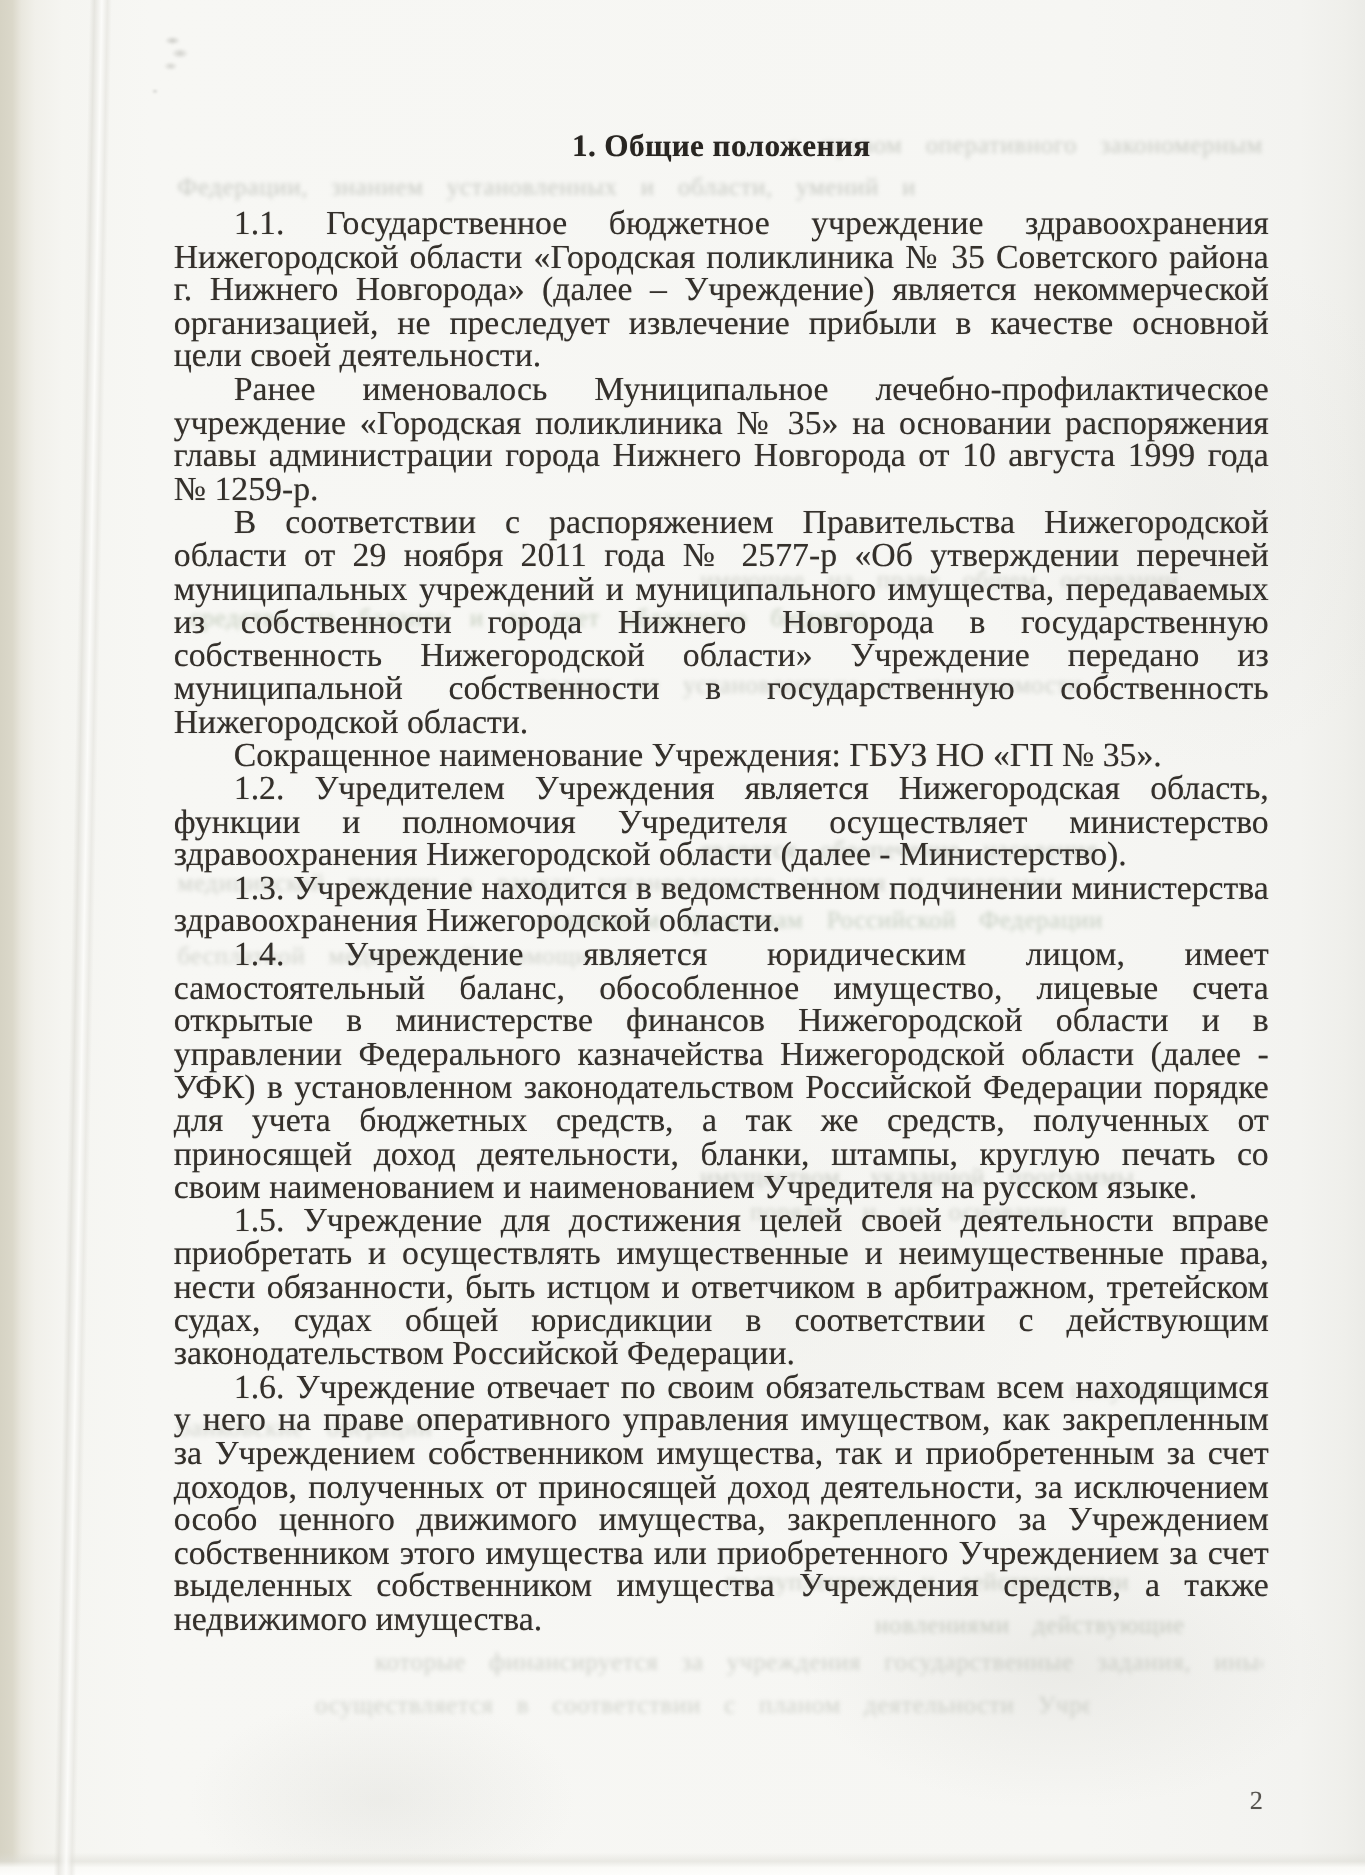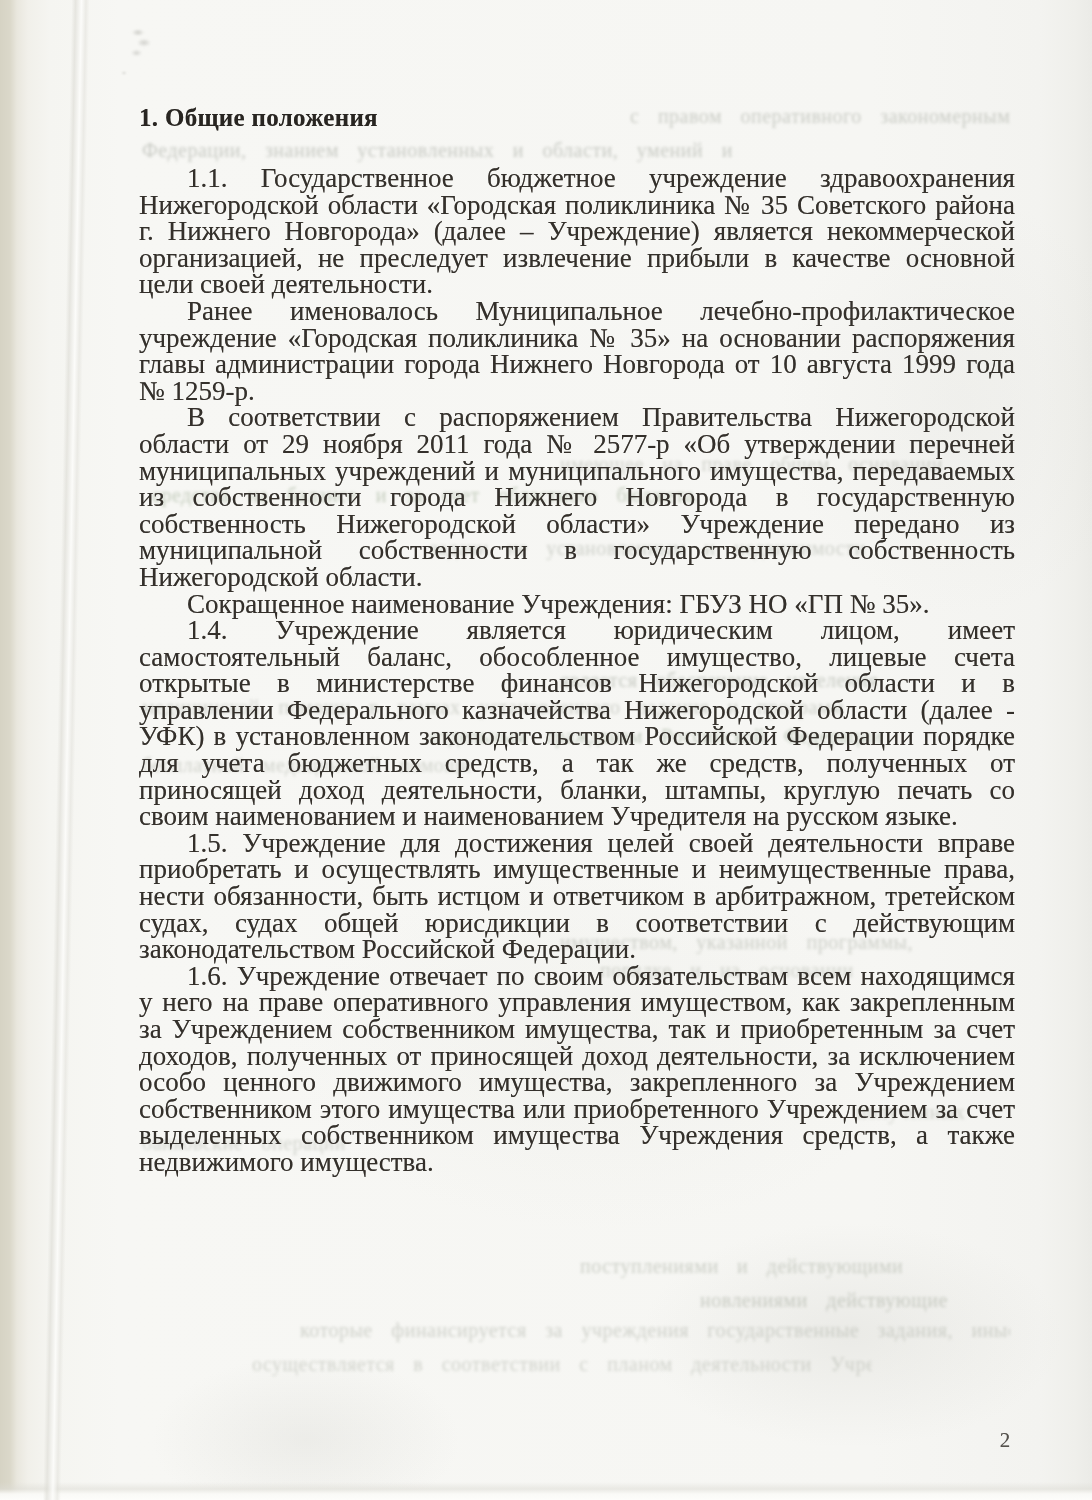--- a/index.html
+++ b/index.html
@@ -83,20 +83,21 @@
     top: 104px;
     width: 876px;
     color: #34302b;
     text-shadow: 0 0 0.6px rgba(52,48,43,0.5);
   }
   .content h1 {
     margin: 0 0 33px 0;
     font-size: 25px;
     line-height: 28px;
     font-weight: bold;
+    text-align: center;
     color: #282521;
     letter-spacing: 0.3px;
   }
   .content p {
     margin: 0;
     font-size: 27px;
     line-height: 26.6px;
     text-indent: 48px;
     text-align: justify;
     text-align-last: left;
@@ -144,20 +145,22 @@
   <div class="smudge smudge-a"></div>
   <div class="smudge smudge-b"></div>
 
   <main class="content">
     <h1>1. Общие положения</h1>
     <div id="paragraphs">
         <p>1.1. Государственное бюджетное учреждение здравоохранения Нижегородской области «Городская поликлиника № 35 Советского района г. Нижнего Новгорода» (далее – Учреждение) является некоммерческой организацией, не преследует извлечение прибыли в качестве основной цели своей деятельности.</p>
         <p>Ранее именовалось Муниципальное лечебно-профилактическое учреждение «Городская поликлиника № 35» на основании распоряжения главы администрации города Нижнего Новгорода от 10 августа 1999 года № 1259-р.</p>
         <p>В соответствии с распоряжением Правительства Нижегородской области от 29 ноября 2011 года № 2577-р «Об утверждении перечней муниципальных учреждений и муниципального имущества, передаваемых из собственности города Нижнего Новгорода в государственную собственность Нижегородской области» Учреждение передано из муниципальной собственности в государственную собственность Нижегородской области.</p>
         <p>Сокращенное наименование Учреждения: ГБУЗ НО «ГП № 35».</p>
+        <p>1.2. Учредителем Учреждения является Нижегородская область, функции и полномочия Учредителя осуществляет министерство здравоохранения Нижегородской области (далее - Министерство).</p>
+        <p>1.3. Учреждение находится в ведомственном подчинении министерства здравоохранения Нижегородской области.</p>
         <p>1.4. Учреждение является юридическим лицом, имеет самостоятельный баланс, обособленное имущество, лицевые счета открытые в министерстве финансов Нижегородской области и в управлении Федерального казначейства Нижегородской области (далее - УФК) в установленном законодательством Российской Федерации порядке для учета бюджетных средств, а так же средств, полученных от приносящей доход деятельности, бланки, штампы, круглую печать со своим наименованием и наименованием Учредителя на русском языке.</p>
         <p>1.5. Учреждение для достижения целей своей деятельности вправе приобретать и осуществлять имущественные и неимущественные права, нести обязанности, быть истцом и ответчиком в арбитражном, третейском судах, судах общей юрисдикции в соответствии с действующим законодательством Российской Федерации.</p>
         <p>1.6. Учреждение отвечает по своим обязательствам всем находящимся у него на праве оперативного управления имуществом, как закрепленным за Учреждением собственником имущества, так и приобретенным за счет доходов, полученных от приносящей доход деятельности, за исключением особо ценного движимого имущества, закрепленного за Учреждением собственником этого имущества или приобретенного Учреждением за счет выделенных собственником имущества Учреждения средств, а также недвижимого имущества.</p>
       </div>
   </main>
 
   <div class="page-number">2</div>
 </div>
 
 </body></html>

